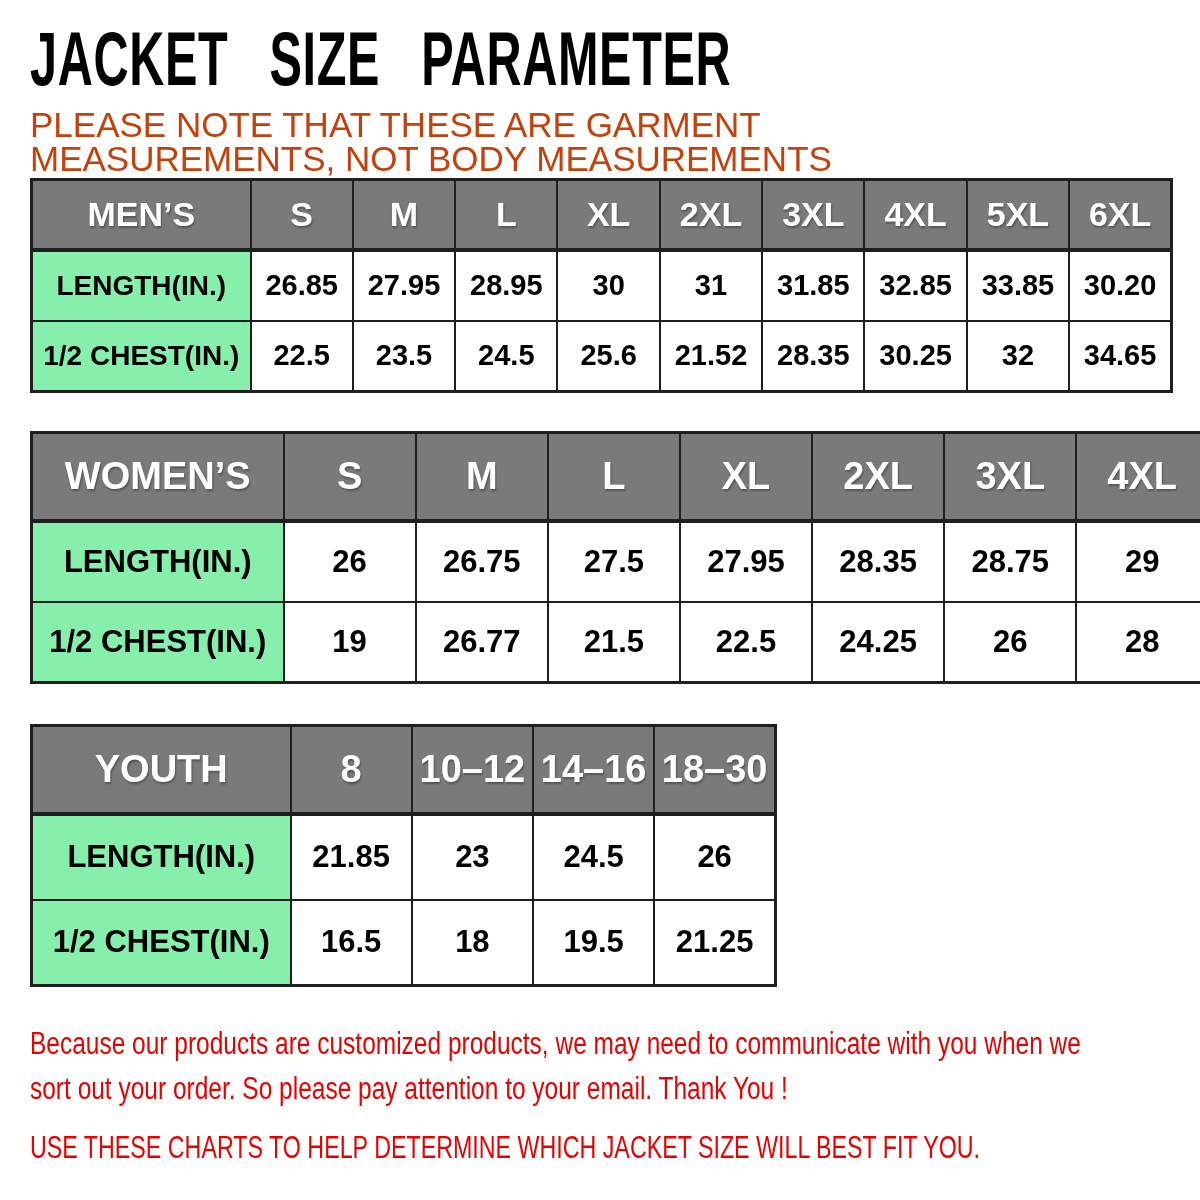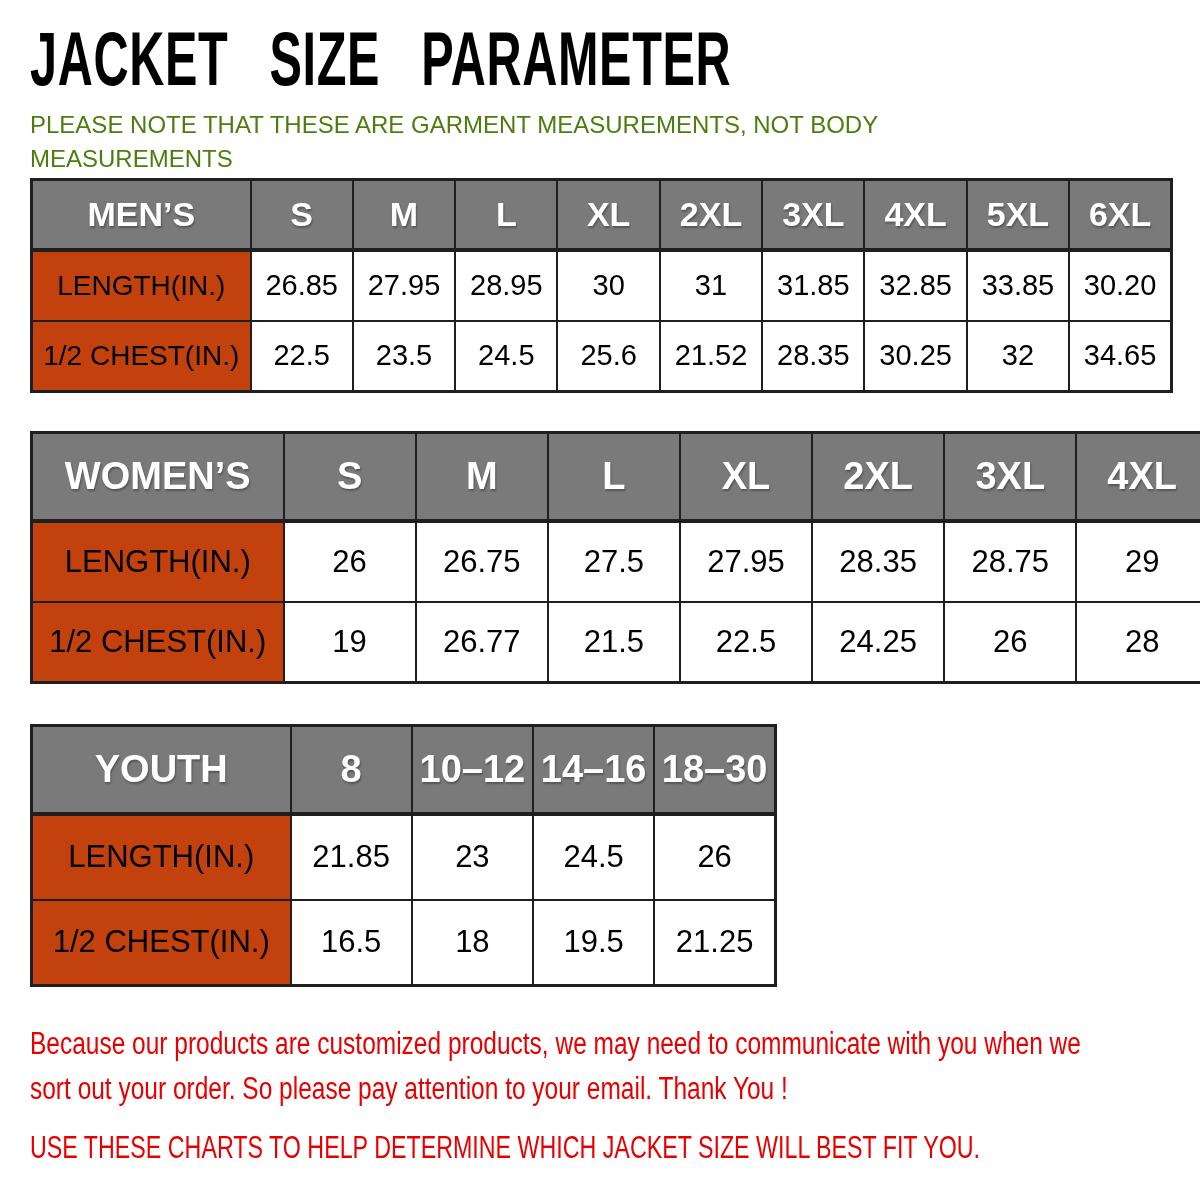--- a/index.html
+++ b/index.html
@@ -21,22 +21,22 @@
     letter-spacing: 1px;
     word-spacing: 42px;
     white-space: nowrap;
     transform: scaleX(0.64);
     transform-origin: 0 0;
   }
 
   .note-text {
     margin: 16px 0 0 30px;
     width: 940px;
-    color: #4d7c0f;
-    font-size: 24px;
+    color: #c2410c;
+    font-size: 35px;
     line-height: 34px;
     font-weight: 400;
   }
 
   .size-table {
     border-collapse: collapse;
     table-layout: fixed;
     margin-left: 30px;
     border: 3px solid #1f1f1f;
     background: #ffffff;
@@ -49,27 +49,27 @@
     overflow: hidden;
   }
   .size-table thead th {
     background: #7a7a7a;
     color: #ffffff;
     font-weight: 700;
     border-bottom-width: 4px;
     text-shadow: 1px 1.5px 2px rgba(0,0,0,0.30);
   }
   .size-table tbody th {
-    font-weight: 400;
+    font-weight: 700;
     color: #000000;
-    background: #c2410c;
+    background: #86efac;
   }
   .size-table tbody td {
     color: #000000;
-    font-weight: 400;
+    font-weight: 700;
   }
 
   .tbl-mens { width: 1143px; margin-top: 2px; }
   .tbl-mens col.col-label { width: 219px; }
   .tbl-mens thead tr { height: 70px; }
   .tbl-mens tbody tr { height: 71px; }
   .tbl-mens thead th { font-size: 34px; }
   .tbl-mens tbody th { font-size: 28px; }
   .tbl-mens tbody td { font-size: 29px; }
 

